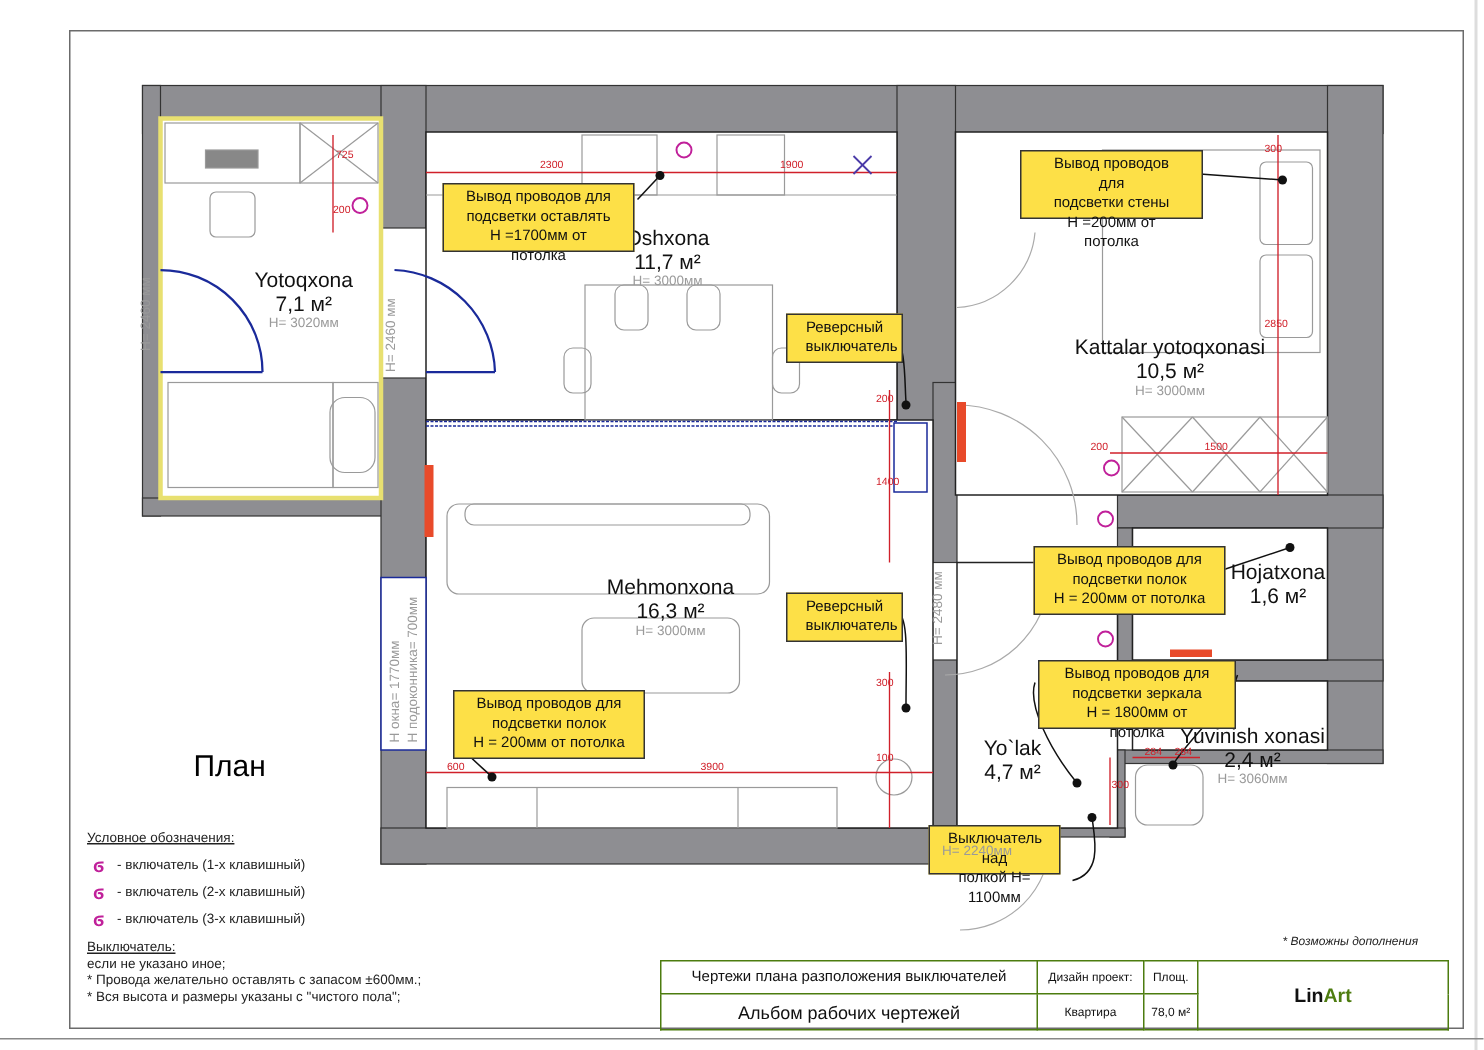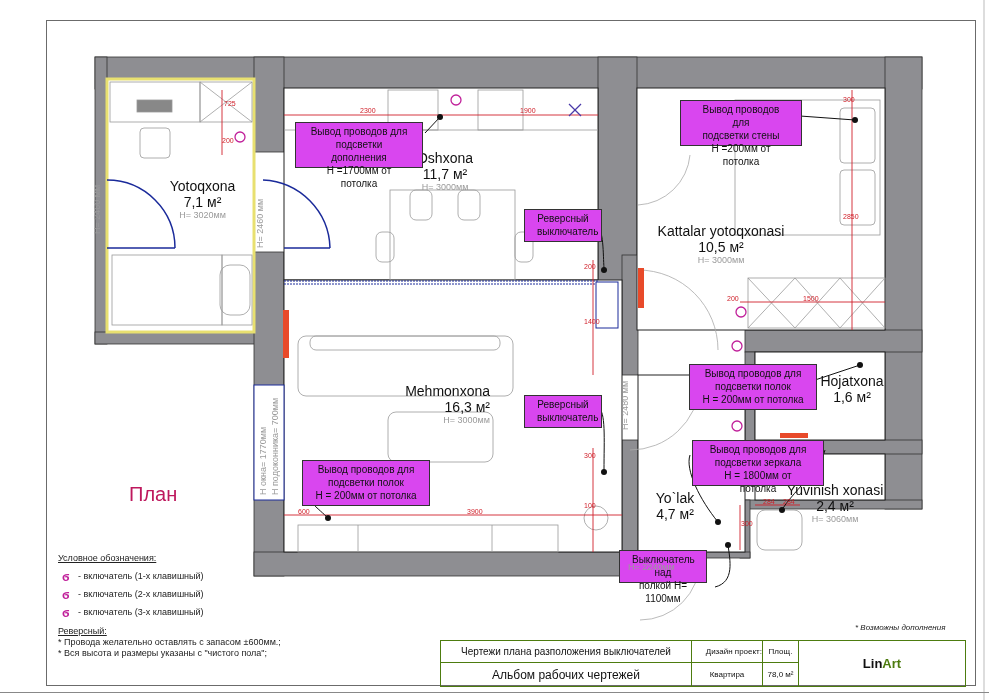--- a/index.html
+++ b/index.html
@@ -5,25 +5,25 @@
   html,body{margin:0;padding:0;background:#fff;}
   body{width:989px;height:700px;position:relative;overflow:hidden;font-family:"Liberation Sans",sans-serif;}
   .sheet{position:absolute;left:46px;top:20px;width:930px;height:666px;border:1px solid #6b6b6b;box-sizing:border-box;background:#fff;}
   .rborder{position:absolute;left:983px;top:0;width:2px;height:700px;background:#ddd;}
   .bborder{position:absolute;left:0;top:692px;width:989px;height:1px;background:#888;}
   svg.plan{position:absolute;left:0;top:0;}
   .lbl{position:absolute;text-align:center;color:#111;line-height:1.15;}
   .room-name{font-size:14px;}
   .room-area{font-size:14px;}
   .room-h{font-size:9px;color:#9a9a9a;}
-  .note{position:absolute;background:#d946ef;border:1.5px solid #333;font-size:10px;text-align:center;line-height:1.3;padding:2px 12px;box-sizing:border-box;color:#111;}
+  .note{position:absolute;background:#fde047;border:1.5px solid #333;font-size:10px;text-align:center;line-height:1.3;padding:2px 12px;box-sizing:border-box;color:#111;}
   .note span{display:block;}
   .dim{position:absolute;font-size:7px;color:#d0202a;}
   .vtxt{position:absolute;font-size:9px;color:#9a9a9a;transform-origin:left top;transform:rotate(-90deg);white-space:nowrap;}
-  .title-plan{position:absolute;left:129px;top:483px;font-size:20px;color:#be185d;}
+  .title-plan{position:absolute;left:129px;top:500px;font-size:20px;color:#000000;}
   .legend{position:absolute;left:58px;top:553px;font-size:9px;color:#222;}
   .legend .hd{text-decoration:underline;margin-bottom:4px;}
   .legend .row{display:flex;align-items:center;height:18px;}
   .legend .sym{width:16px;color:#c0209a;font-size:13px;font-weight:bold;margin-left:4px;}
   .notes{position:absolute;left:58px;top:626px;font-size:9px;color:#222;line-height:11px;}
   .notes .hd{text-decoration:underline;}
   .tb{position:absolute;left:440px;top:640px;width:526px;height:47px;border-collapse:collapse;}
   .tb td{border:1px solid #4d7c0f;font-size:10px;text-align:center;padding:0;color:#111;}
   .addnote{position:absolute;left:855px;top:623px;font-size:8px;font-style:italic;color:#222;}
   .logo{font-size:13px;font-weight:bold;}
@@ -191,47 +191,47 @@
 <div class="lbl" style="left:150px;top:178px;width:105px;">
   <div class="room-name">Yotoqxona</div>
   <div class="room-area">7,1 м²</div>
   <div class="room-h">H= 3020мм</div>
 </div>
 <div class="lbl" style="left:395px;top:150px;width:100px;">
   <div class="room-name">Oshxona</div>
   <div class="room-area">11,7 м²</div>
   <div class="room-h">H= 3000мм</div>
 </div>
-<div class="lbl" style="left:641px;top:223px;width:160px;">
+<div class="lbl" style="left:700px;top:223px;width:160px;">
   <div class="room-name">Kattalar yotoqxonasi</div>
   <div class="room-area">10,5 м²</div>
   <div class="room-h">H= 3000мм</div>
 </div>
-<div class="lbl" style="left:380px;top:383px;width:110px;text-align:right;">
+<div class="lbl" style="left:392px;top:383px;width:110px;">
   <div class="room-name">Mehmonxona</div>
   <div class="room-area">16,3 м²</div>
   <div class="room-h">H= 3000мм</div>
 </div>
 <div class="lbl" style="left:812px;top:373px;width:80px;">
   <div class="room-name">Hojatxona</div>
   <div class="room-area">1,6 м²</div>
 </div>
 <div class="lbl" style="left:645px;top:490px;width:60px;">
   <div class="room-name">Yo`lak</div>
   <div class="room-area">4,7 м²</div>
 </div>
 <div class="lbl" style="left:775px;top:482px;width:120px;">
   <div class="room-name">Yuvinish xonasi</div>
   <div class="room-area">2,4 м²</div>
   <div class="room-h">H= 3060мм</div>
 </div>
 
 <div class="note" style="left:295px;top:122px;width:128px;height:46px;">
   <span>Вывод проводов для</span>
-    <span>подсветки дополнения</span>
+    <span>подсветки оставлять</span>
     <span>H =1700мм от потолка</span>
 </div>
 <div class="note" style="left:680px;top:100px;width:122px;height:46px;">
   <span>Вывод проводов для</span>
     <span>подсветки стены</span>
     <span>H =200мм от потолка</span>
 </div>
 <div class="note" style="left:524px;top:209px;width:78px;height:33px;">
   <span>Реверсный</span>
     <span>выключатель</span>
@@ -297,32 +297,33 @@
       <span class="sym">ϭ</span>
       <span>- включатель (2-х клавишный)</span>
     </div>
   <div class="row">
       <span class="sym">ϭ</span>
       <span>- включатель (3-х клавишный)</span>
     </div>
 </div>
 
 <div class="notes">
-  <div class="hd">Реверсный:</div>
+  <div class="hd">Выключатель:</div>
+  <div>если не указано иное;</div>
   <div>*      Провода желательно оставлять с запасом ±600мм.;</div>
   <div>*      Вся высота и размеры указаны с "чистого пола";</div>
 </div>
 
 <div class="addnote">*     Возможны дополнения</div>
 
 <table class="tb">
   <tbody>
       <tr style="height:22px;">
     <td style="width:250px;font-size:10px;">Чертежи плана разположения выключателей</td>
-    <td style="width:70px;font-size:8px;text-align:right;">Дизайн проект:</td>
+    <td style="width:70px;font-size:8px;">Дизайн проект:</td>
     <td style="width:35px;font-size:8px;">Площ.</td>
     <td rowspan="2"><span class="logo"><span>Lin</span><span class="a">Art</span></span></td>
   </tr>
   <tr>
     <td style="font-size:12px;">Альбом рабочих чертежей</td>
     <td style="font-size:8px;">Квартира</td>
     <td style="font-size:8px;">78,0 м²</td>
   </tr>
 </tbody>
   </table>

